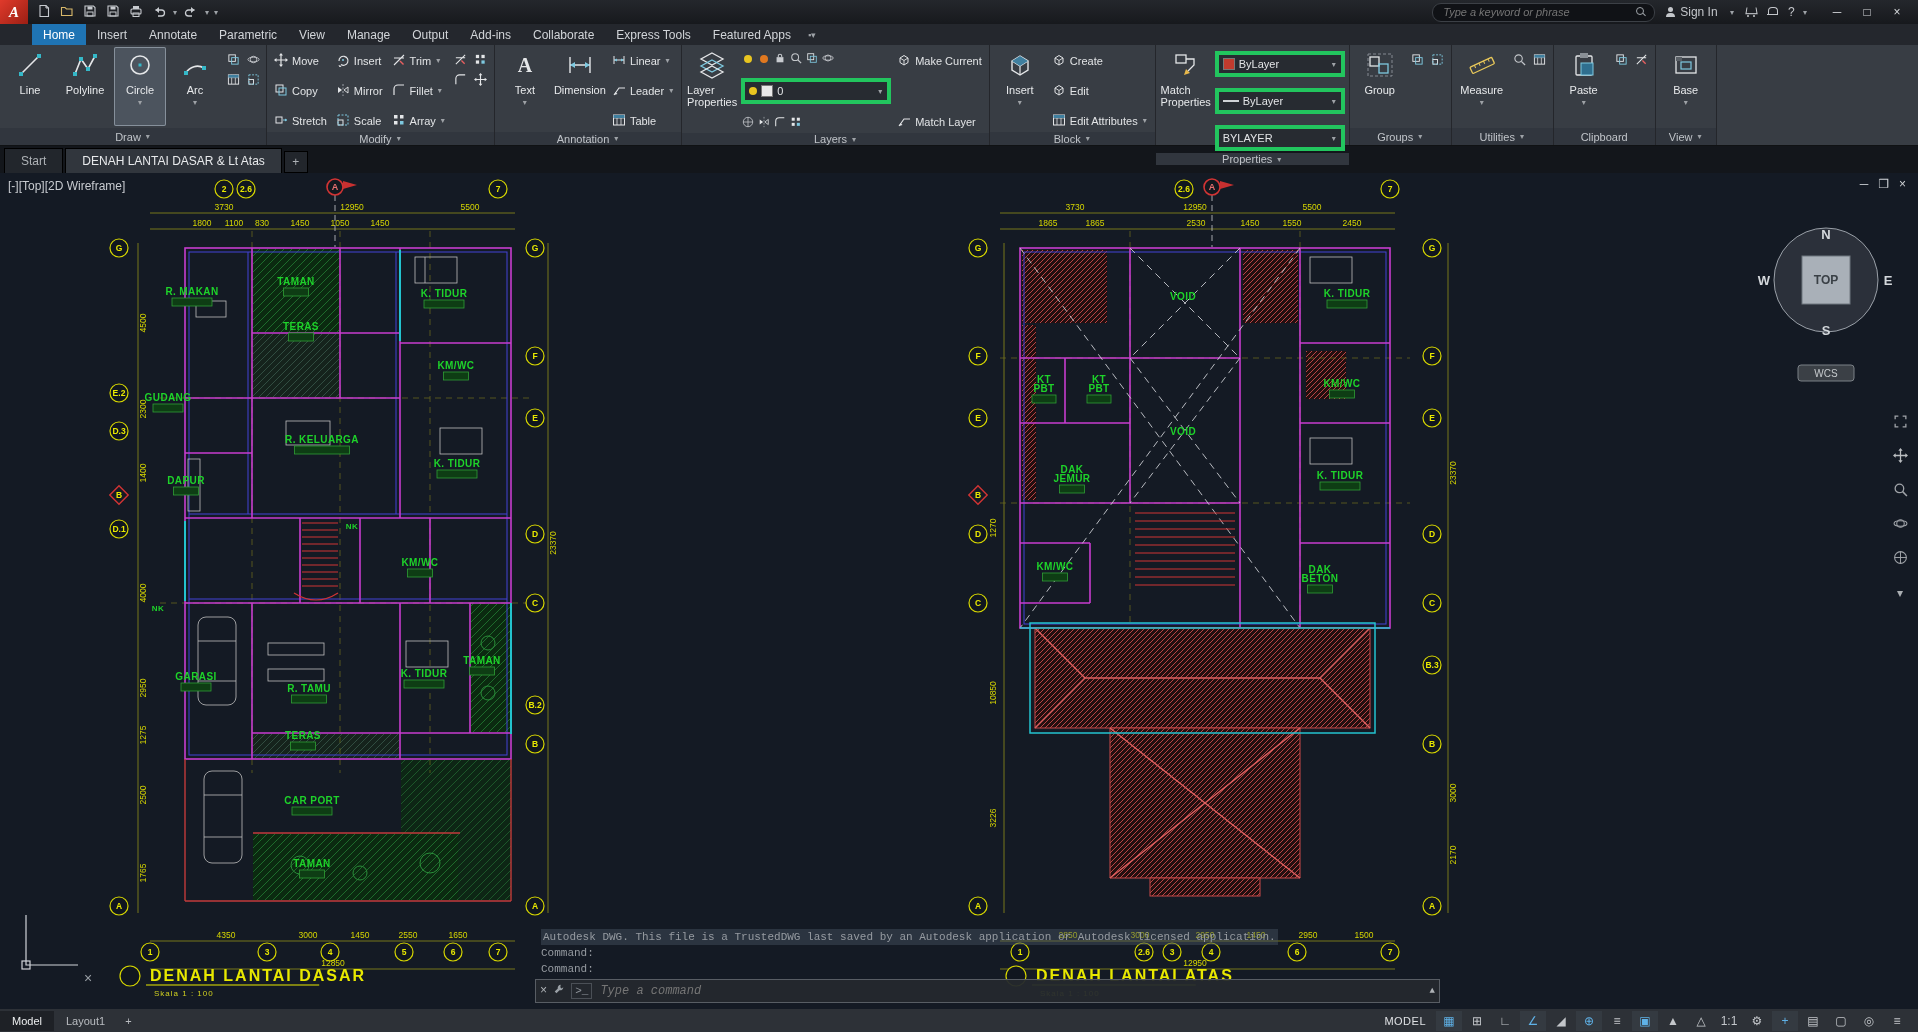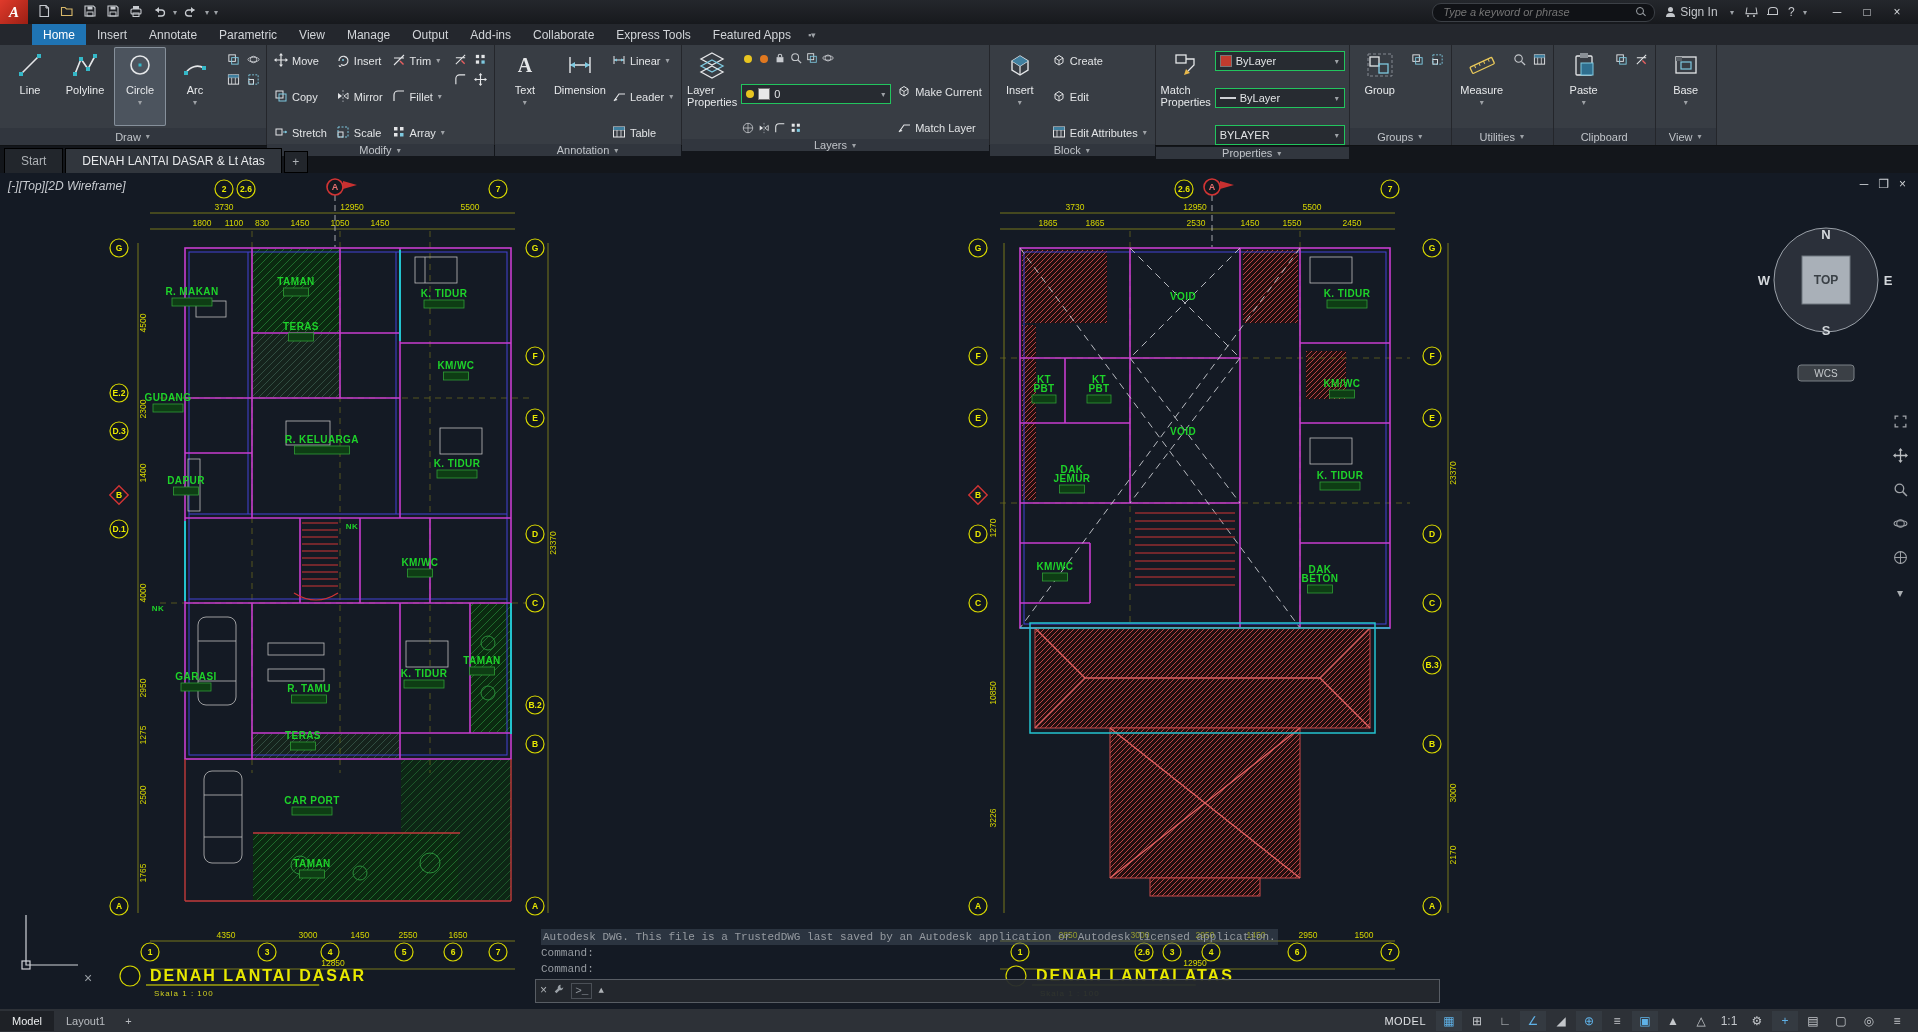--- a/index.html
+++ b/index.html
@@ -41,47 +41,47 @@
 
   
   .ribbon{height:100px;background:#383d44;display:flex;align-items:stretch;border-bottom:1px solid #101214;}
   .panel{display:flex;flex-direction:column;border-right:1px solid #24262b;}
   .panel-body{flex:1;display:flex;padding:2px 4px;gap:3px;align-items:stretch;}
   .panel-title{height:17px;background:#31363e;color:#c0c4c9;font-size:11px;display:flex;align-items:center;justify-content:center;gap:4px;text-align:center;}
   .rb-big{width:52px;display:flex;flex-direction:column;align-items:center;padding-top:4px;gap:2px;border-radius:2px;}
   .rb-big svg{width:28px;height:28px;}
   .rb-big .lbl{font-size:11px;color:#e7e9eb;text-align:left;line-height:12px;white-space:pre-line;}
   .rb-big.hl{background:#4c545e;box-shadow:0 0 0 1px #86909b inset;}
-  .rb-col{display:flex;flex-direction:column;justify-content:flex-end;gap:17px;padding-top:4px;}
+  .rb-col{display:flex;flex-direction:column;justify-content:space-between;gap:11px;padding-top:4px;}
   .rb-small{display:flex;align-items:center;gap:4px;height:19px;padding:0 3px;font-size:11px;color:#e2e4e6;white-space:nowrap;}
   .rb-small svg{width:14px;height:14px;flex:none;}
   .mini-grid{display:grid;grid-template-columns:18px 18px;grid-auto-rows:18px;gap:2px;padding-top:5px;}
   .mini{display:flex;align-items:center;justify-content:center;}
   .mini svg{width:13px;height:13px;}
-  .combo{display:flex;align-items:center;gap:4px;background:#272b31;border:1px solid #22c55e;height:18px;padding:0 4px;font-size:11px;color:#e2e4e6;}
+  .combo{display:flex;align-items:center;gap:4px;background:#272b31;border:4px solid #22c55e;height:18px;padding:0 4px;font-size:11px;color:#e2e4e6;}
   .combo .chev{margin-left:auto;}
   .dotY{width:8px;height:8px;border-radius:50%;background:#e8c520;}
   .dotO{width:8px;height:8px;border-radius:50%;background:#e07820;}
   .sw{width:10px;height:10px;border:1px solid #777;}
   .lwline{width:16px;height:2px;background:#cfd2d6;}
   .iconrow{display:flex;gap:3px;align-items:center;height:16px;}
   .lay-ic{width:13px;height:13px;display:flex;align-items:center;justify-content:center;}
   .lay-ic svg{width:12px;height:12px;}
 
   
   .filetabs{height:27px;background:#13161b;display:flex;align-items:flex-end;padding-left:4px;gap:2px;}
   .ftab{padding:5px 16px 5px;font-size:12px;border:1px solid #000;border-bottom:0;}
   .ftab.start{background:#22262c;color:#aeb2b6;}
   .ftab.active{background:#31363d;color:#e8eaec;}
   .ftab-plus{width:22px;height:20px;background:#22262c;border:1px solid #000;color:#aeb2b6;display:flex;align-items:center;justify-content:center;margin-bottom:0;}
 
   
   .canvas{position:relative;height:836px;background:#141a24;cursor:crosshair;}
   .canvas svg.main{position:absolute;inset:0;}
-  .vp-label{position:absolute;top:6px;left:8px;color:#c8cbd0;font-size:12px;z-index:3;font-style:italic;}
+  .vp-label{position:absolute;top:6px;left:8px;color:#c8cbd0;font-size:12px;z-index:3;}
   .vp-controls{position:absolute;top:4px;right:12px;display:flex;gap:10px;color:#cfd2d6;font-size:12px;z-index:3;}
   .navbar-right{position:absolute;right:8px;top:240px;display:flex;flex-direction:column;gap:14px;align-items:center;z-index:3;}
   .nav-ic{width:20px;height:20px;display:flex;align-items:center;justify-content:center;opacity:.8;}
   .nav-ic svg{width:15px;height:15px;}
 
   
   .cmd-wrap{position:absolute;left:535px;bottom:6px;width:905px;z-index:4;font-family:"Liberation Mono",monospace;}
   .cmd-hist{font-size:11px;color:#969ba1;line-height:16px;padding:0 6px;}
   .cmd-hist .hl-line{background:rgba(72,84,100,.45);display:inline-block;padding:0 2px;}
   .cmd-bar{display:flex;align-items:center;height:22px;background:rgba(36,40,46,.94);border:1px solid #585d64;margin-top:2px;padding:0 4px;gap:6px;}
@@ -1383,20 +1383,21 @@
         <div><span class="hl-line">Autodesk DWG.  This file is a TrustedDWG last saved by an Autodesk application or Autodesk licensed application.</span></div>
         <div>Command:</div>
         <div>Command:</div>
       </div>
       <div class="cmd-bar">
         <span class="cmd-x">×</span>
         <span class="icn"><svg viewBox="0 0 14 14">
               <path d="M9 2 a3.5 3.5 0 0 0 -3.4 4.4 L2 10 l2 2 3.6 -3.6 A3.5 3.5 0 0 0 12 5 l-2 1.5 -1.5 -1.5z" fill="#9aa0a6"></path>
             </svg></span>
         <span class="cmd-prompt">&gt;_</span>
+        <input placeholder="Type a command" style="">
         <span class="cmd-up">▲</span>
       </div>
     </div>
   </div>
 
   <div class="statusbar">
     <div class="sb-tab active">Model</div>
     <div class="sb-tab">Layout1</div>
     <div class="sb-plus">+</div>
     <div class="sb-right">

